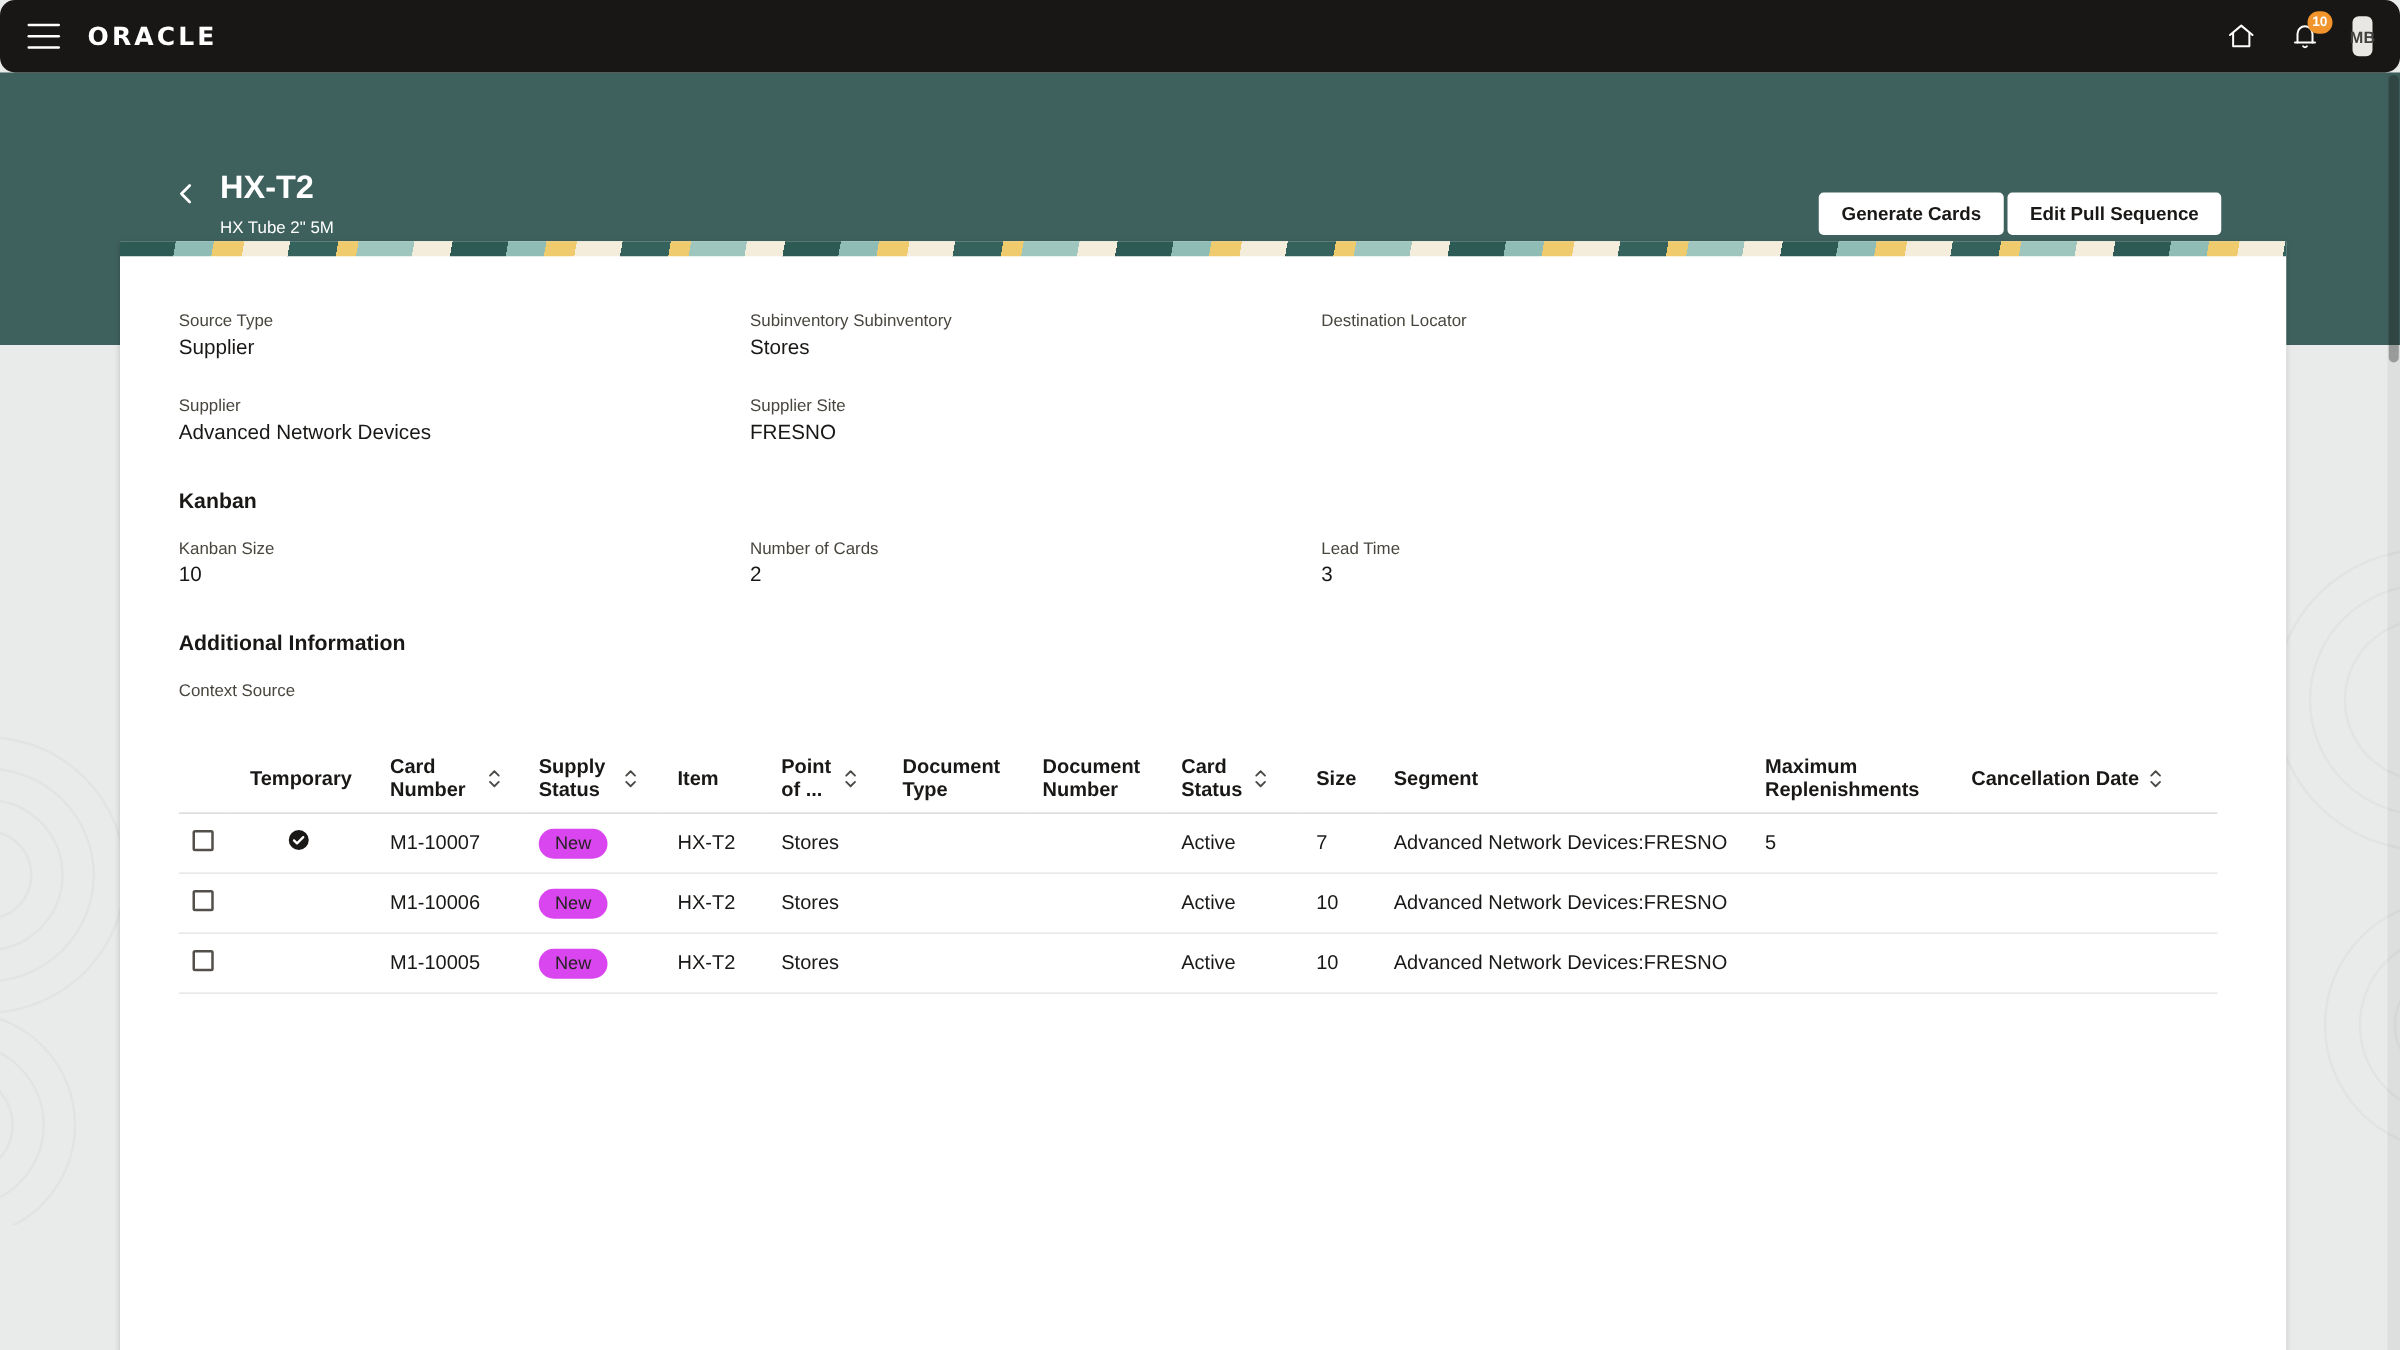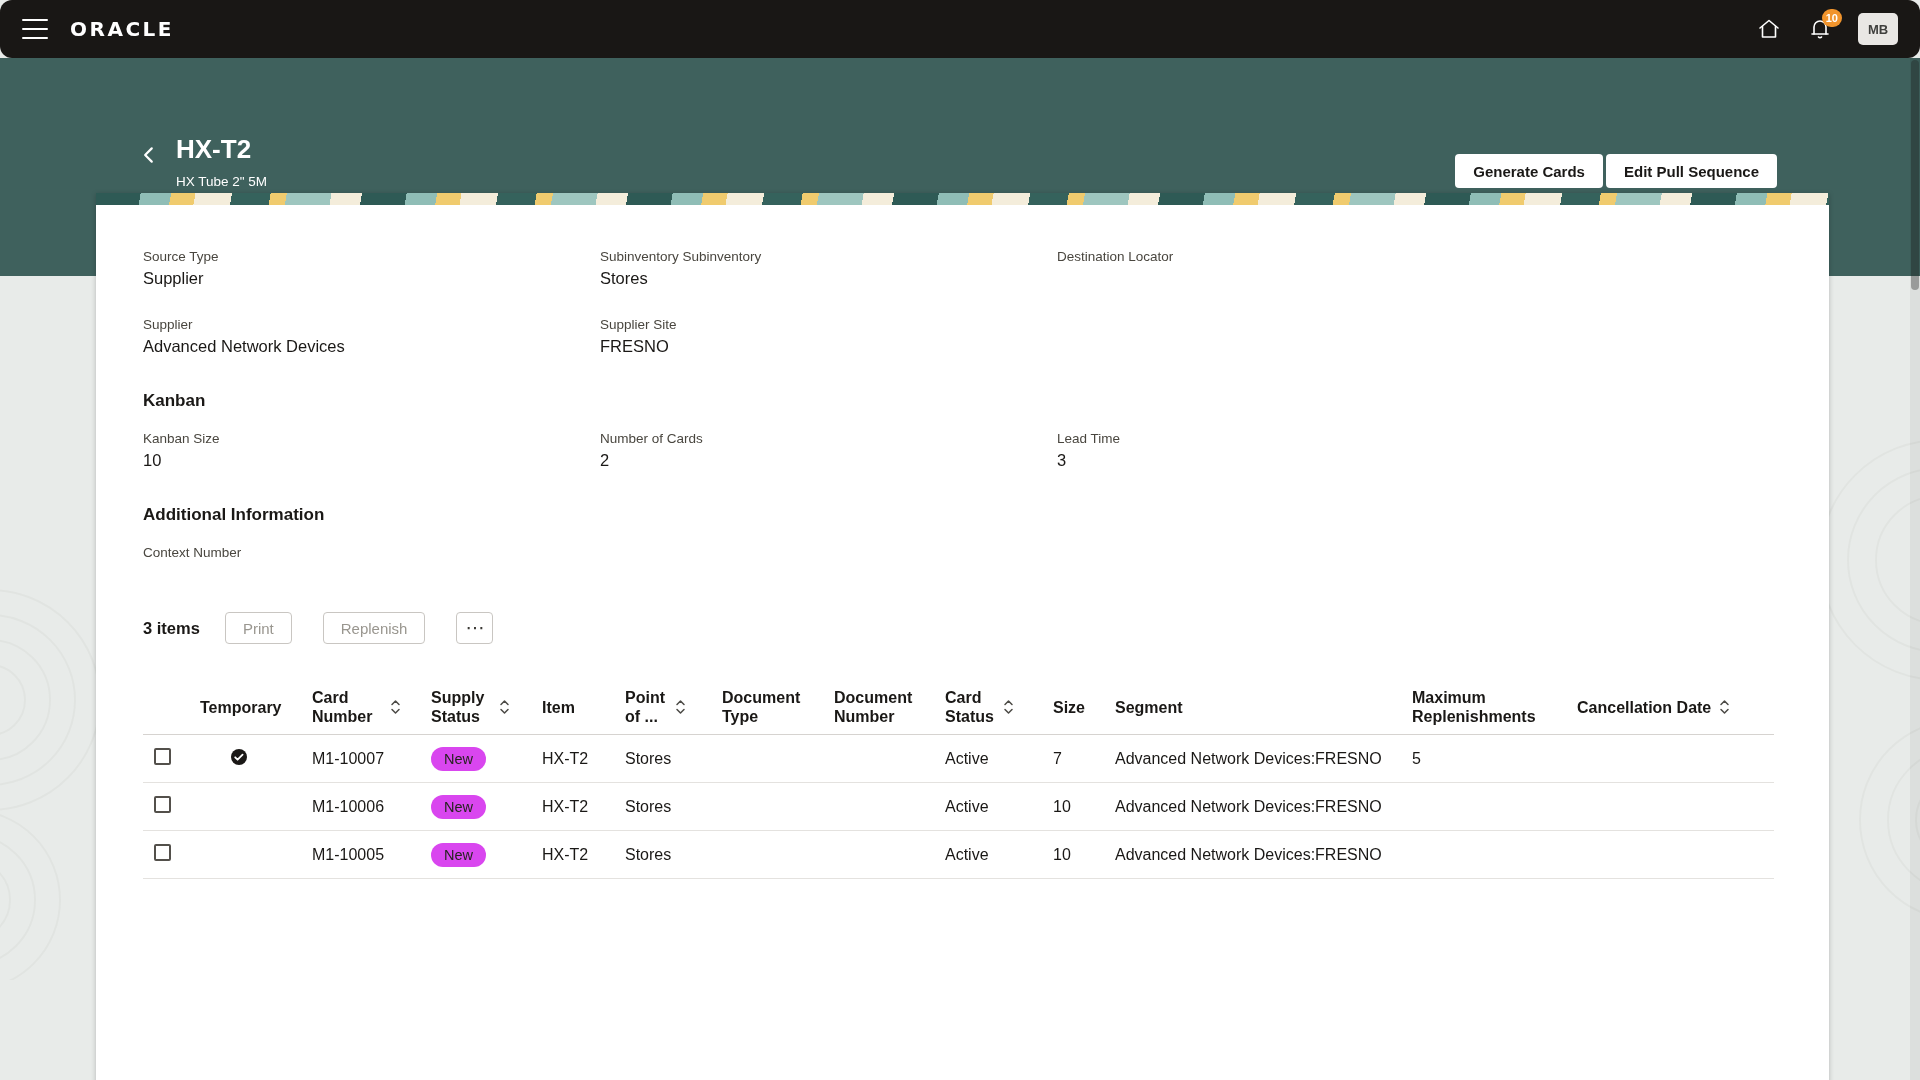--- a/index.html
+++ b/index.html
@@ -25,21 +25,21 @@
     margin-left:22px; font-family:"DejaVu Sans", sans-serif;
   }
   .topbar-right { margin-left:auto; display:flex; align-items:center; gap:26px; }
   .icon-btn { position:relative; display:flex; align-items:center; cursor:pointer; }
   .notif-badge {
     position:absolute; top:-8px; right:-10px; min-width:20px; height:18px;
     background:#f1942c; border-radius:10px; color:#fff; font-size:11px; font-weight:bold;
     display:flex; align-items:center; justify-content:center; padding:0 4px;
   }
   .avatar {
-    width:40px; height:32px; border-radius:5px; background:#e9e7e4;
+    width:16px; height:32px; border-radius:5px; background:#e9e7e4;
     color:#40403e; font-size:13px; font-weight:bold;
     display:flex; align-items:center; justify-content:center; cursor:pointer;
   }
   
   .hero {
     position:absolute; top:58px; left:0; width:1920px; height:218px;
     background:#3f615d; z-index:1;
   }
   .back-btn { position:absolute; left:138px; top:86px; cursor:pointer; }
   .hero-title { position:absolute; left:176px; top:76px; color:#fff; font-size:26px; font-weight:bold; }
@@ -219,28 +219,22 @@
         <div class="field-label">Number of Cards</div>
         <div class="field-value">2</div>
       </div>
       <div class="field">
         <div class="field-label">Lead Time</div>
         <div class="field-value">3</div>
       </div>
     </div>
 
     <h2 class="section-heading">Additional Information</h2>
-    <div class="context-label">Context Number</div>
-
-    <div class="toolbar">
-      <span class="items-count">3 items</span>
-      <button class="tb-btn">Print</button>
-      <button class="tb-btn">Replenish</button>
-      <button class="tb-more">⋯</button>
-    </div>
+    <div class="context-label">Context Source</div>
+
 
     <table class="cards">
       <colgroup>
         <col style="width:40px">
           <col style="width:117px">
           <col style="width:119px">
           <col style="width:111px">
         <col style="width:83px">
           <col style="width:97px">
           <col style="width:112px">

